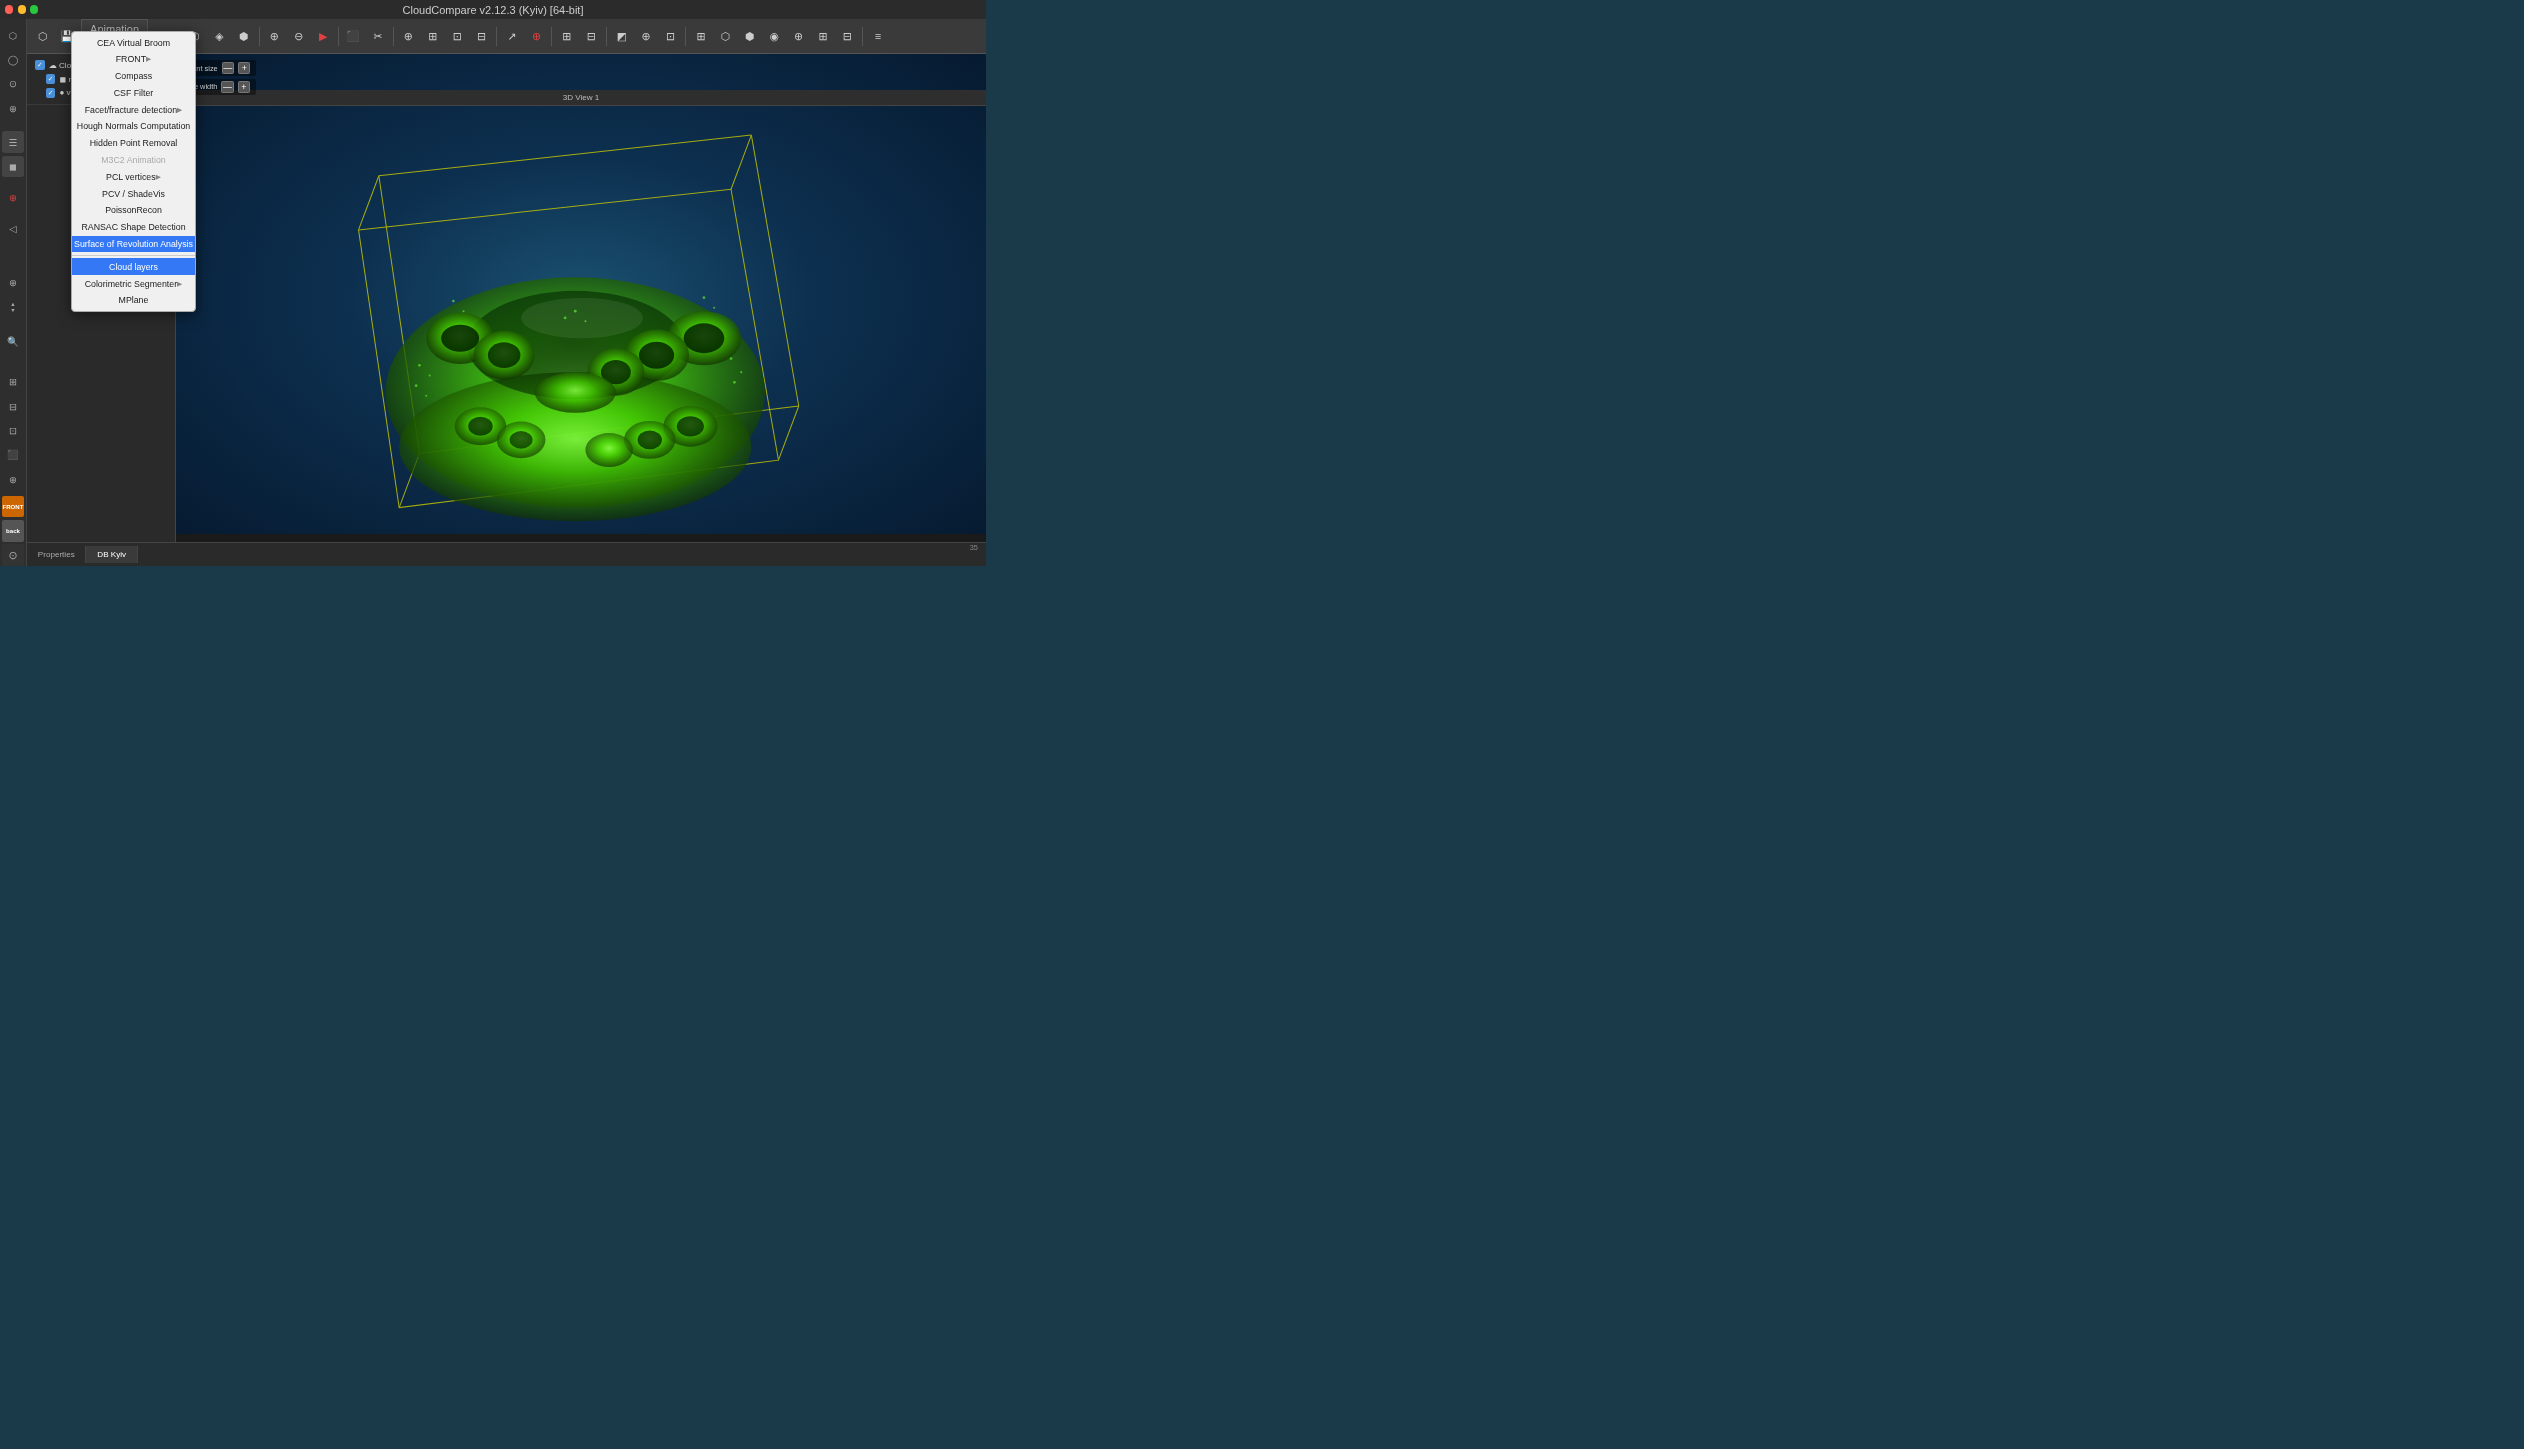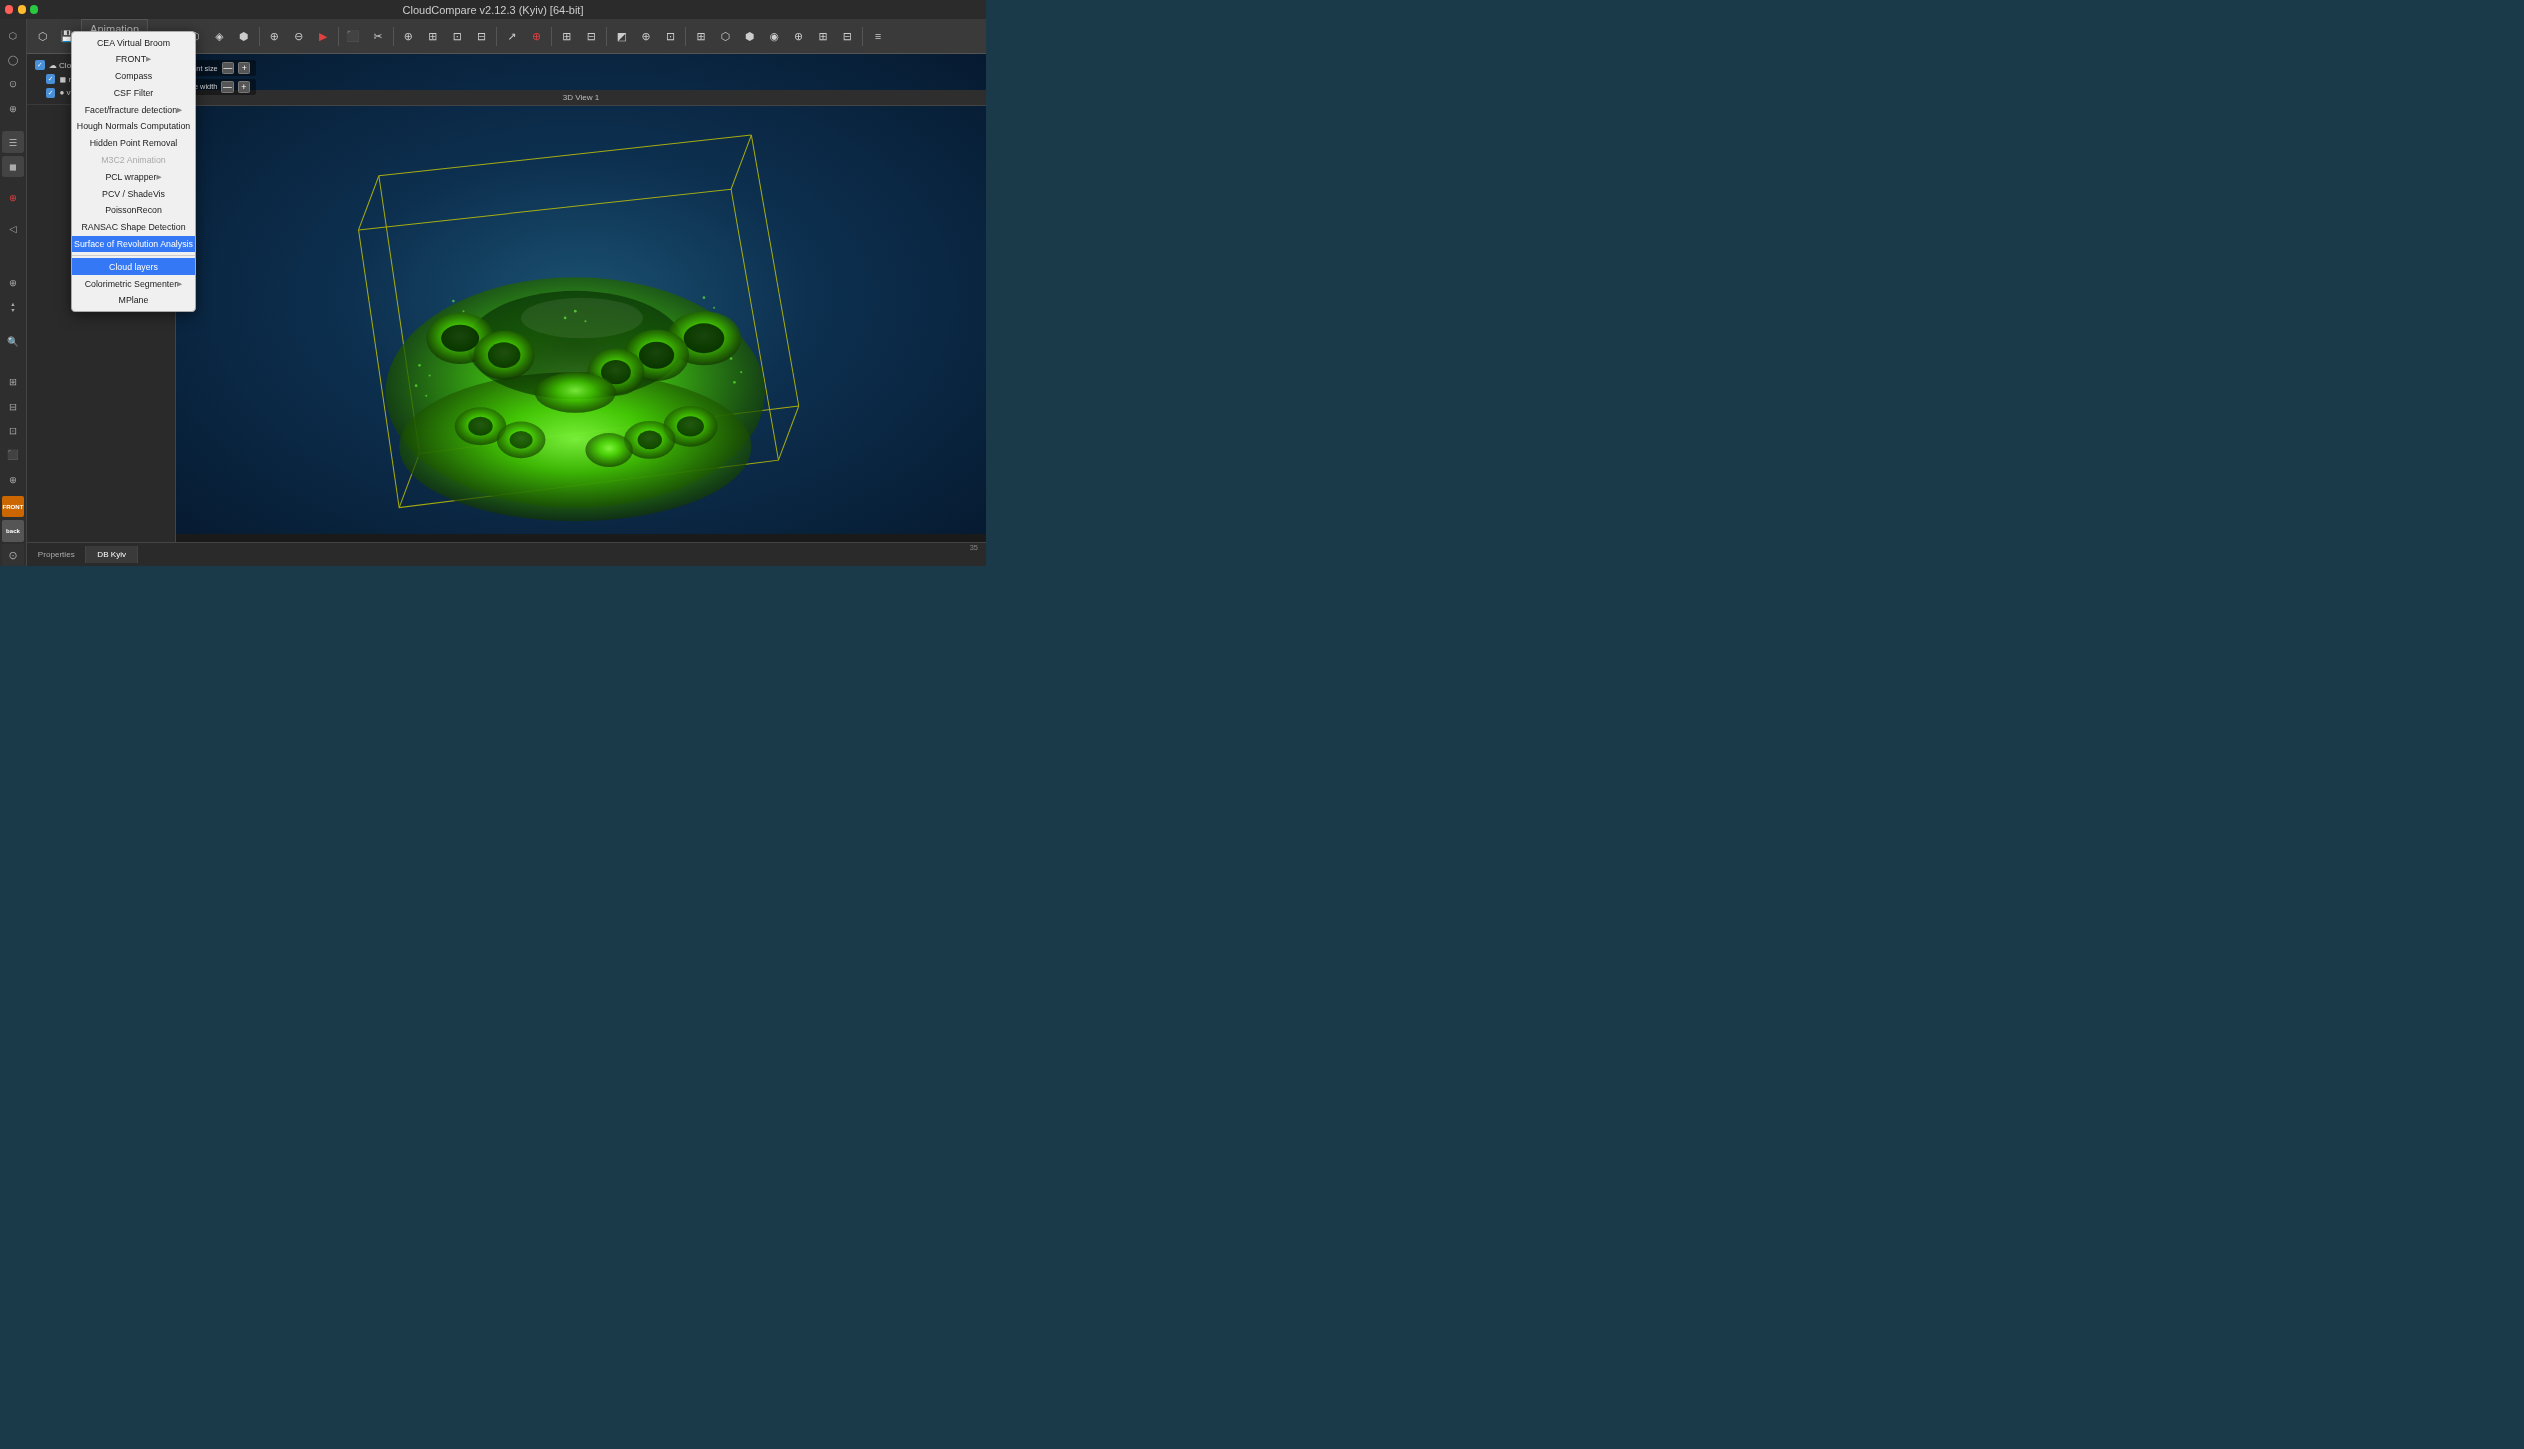--- a/index.html
+++ b/index.html
@@ -545,21 +545,21 @@
     <div class="menu-item">
       <span>Hough Normals Computation</span>
     </div>
     <div class="menu-item">
       <span>Hidden Point Removal</span>
     </div>
     <div class="menu-item disabled">
       <span>M3C2 Animation</span>
     </div>
     <div class="menu-item">
-      <span>PCL wrapper</span>
+      <span>PCL vertices</span>
       <span class="menu-arrow">▶</span>
     </div>
     <div class="menu-item">
       <span>PCV / ShadeVis</span>
     </div>
     <div class="menu-item">
       <span>PoissonRecon</span>
     </div>
     <div class="menu-item">
       <span>RANSAC Shape Detection</span>

